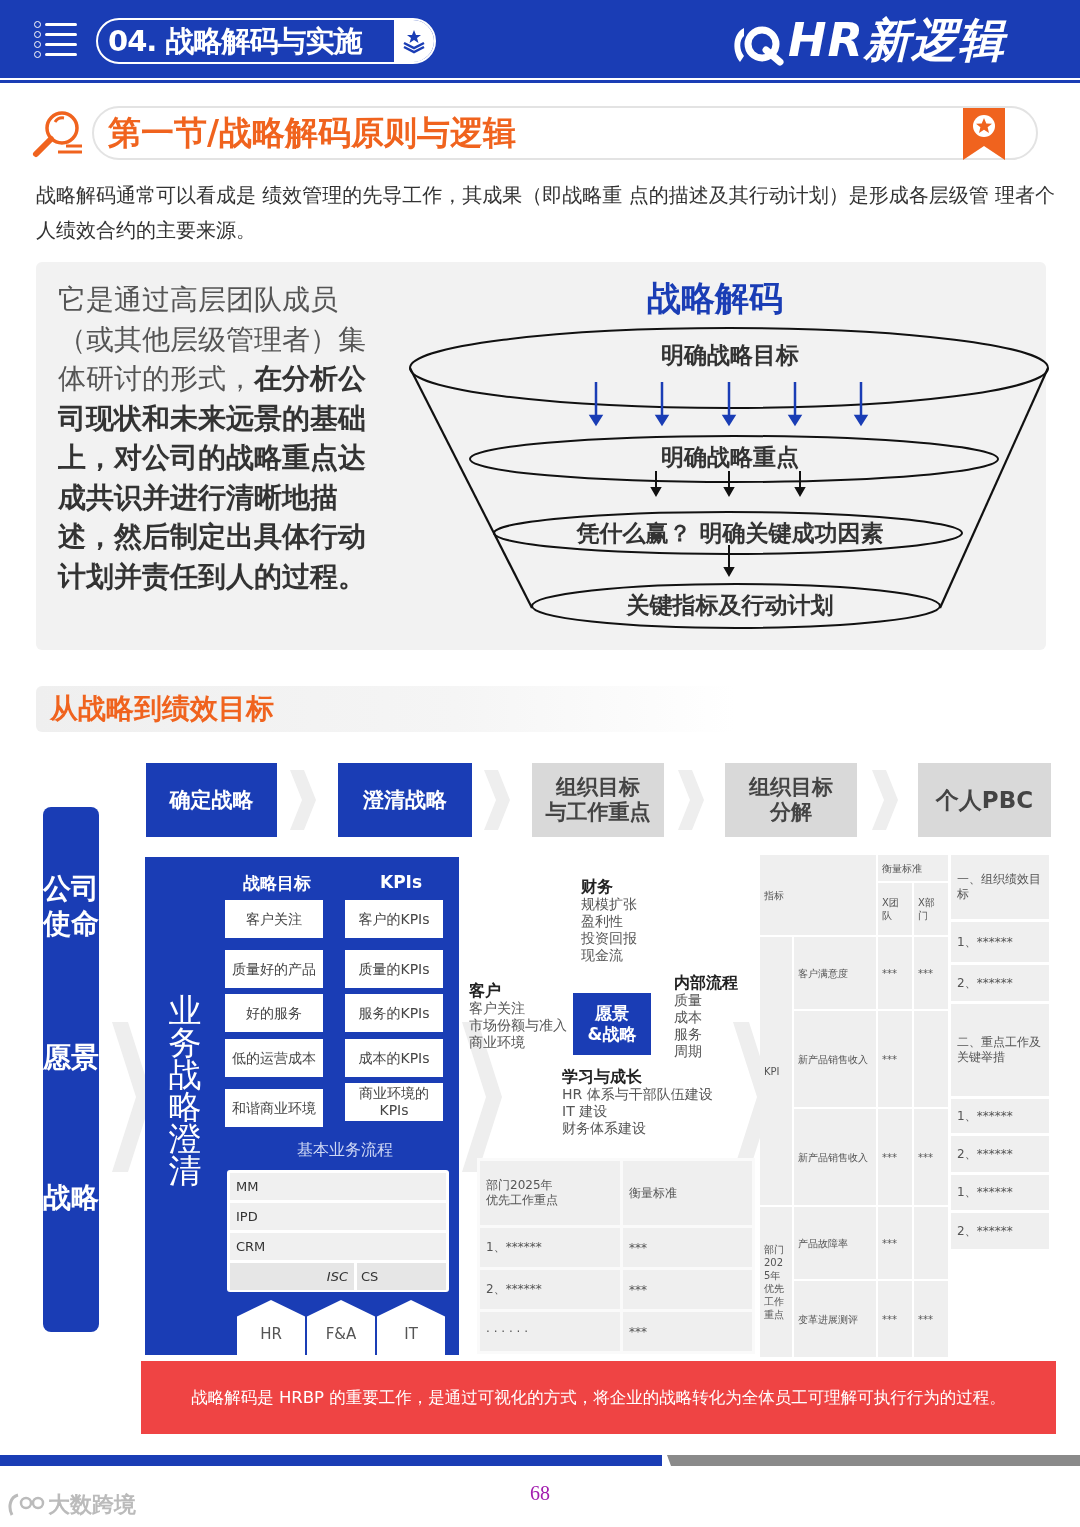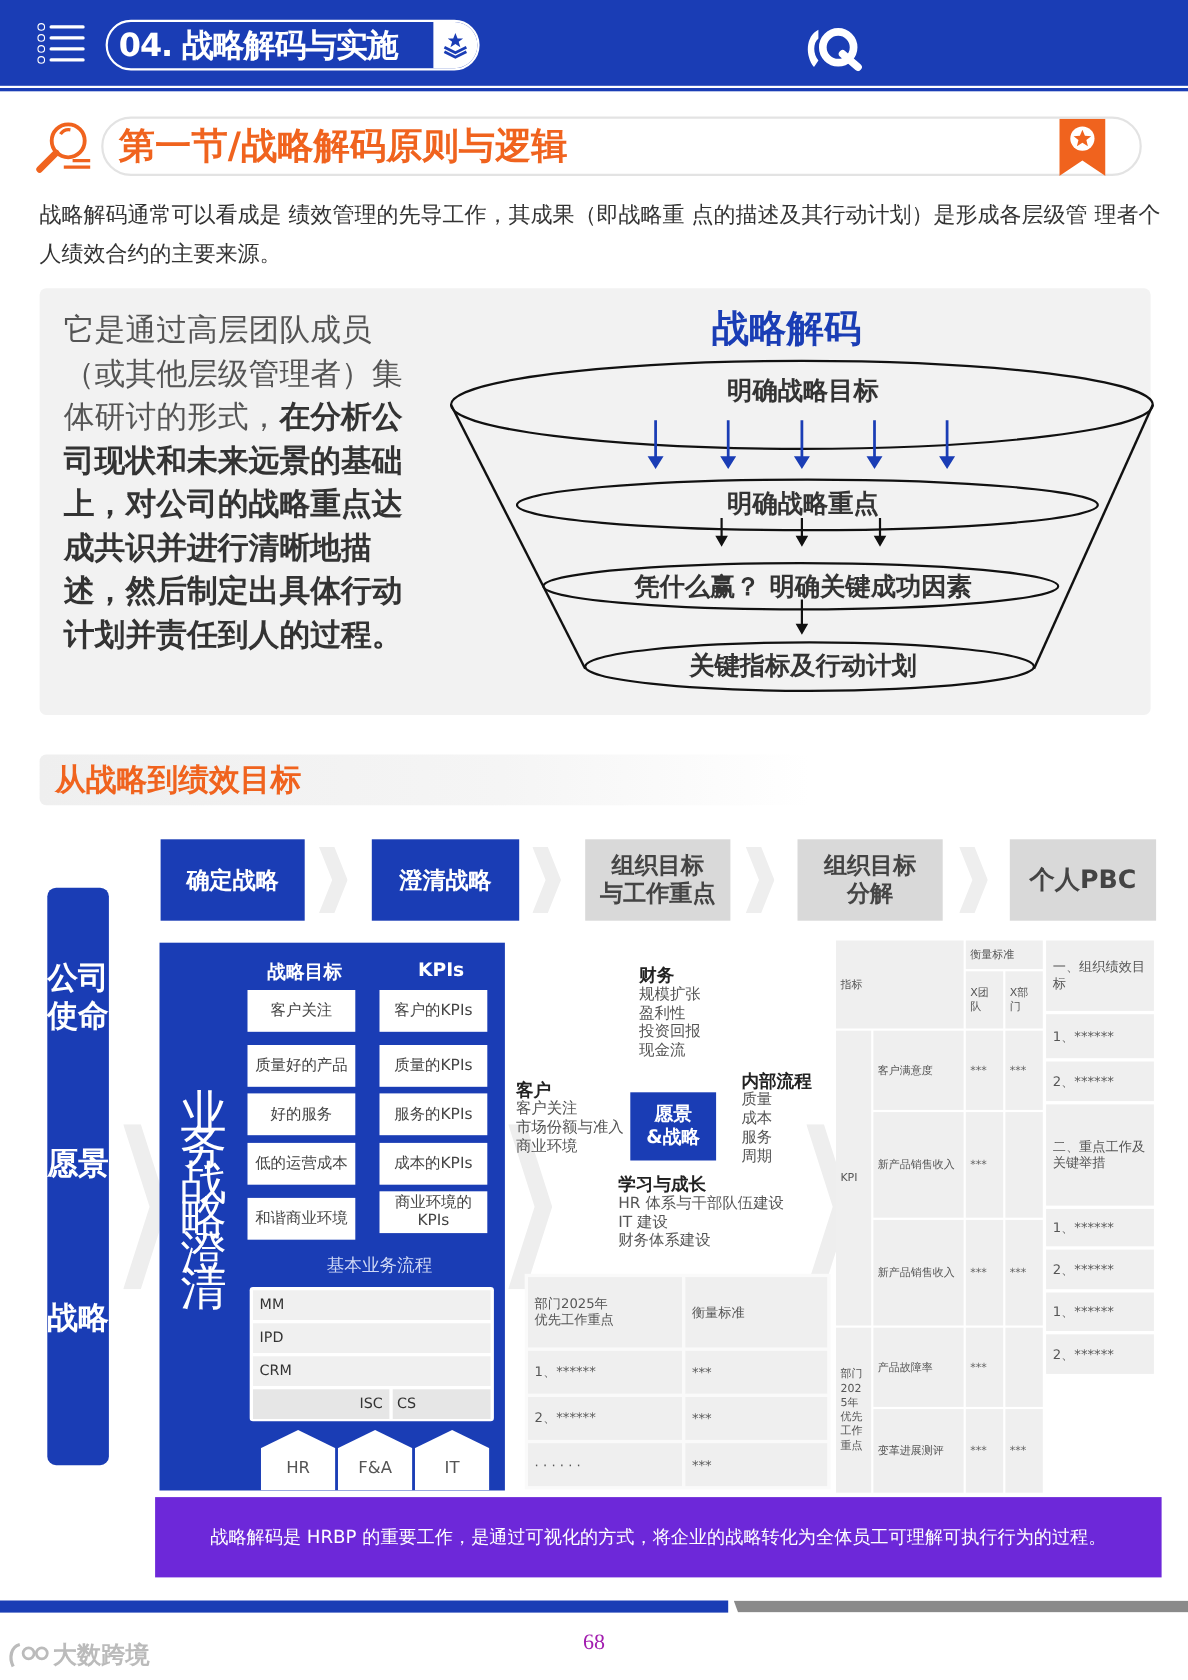--- a/index.html
+++ b/index.html
@@ -47,21 +47,21 @@
   .step.gray { background: #d9d9d9; color: #444; }
   .step-chevron { position: absolute; top: 770px; width: 26px; height: 60px; }
 
   .vision-bar { left: 43px; top: 807px; width: 56px; height: 525px; background: #1a3db5; border-radius: 8px; }
   .vision-text { position: absolute; left: 0; width: 56px; text-align: center; color: #fff; font-size: 28px; font-weight: bold; line-height: 35px; }
 
   .big-chevron { position: absolute; width: 40px; height: 150px; }
 
   
   .biz-panel { left: 145px; top: 857px; width: 314px; height: 498px; background: #1a3db5; }
-  .biz-vert { position: absolute; left: 18px; top: 138px; width: 44px; color: #fff; font-size: 42px; line-height: 32px; text-align: center; }
+  .biz-vert { position: absolute; left: 18px; top: 138px; width: 44px; color: #fff; font-size: 33px; line-height: 32px; text-align: center; }
   .biz-col-head { position: absolute; top: 15px; color: #fff; font-weight: bold; font-size: 17px; text-align: center; }
   .biz-cell { position: absolute; width: 98px; height: 38px; background: #fff; color: #444; font-size: 14px; display: flex; align-items: center; justify-content: center; text-align: center; line-height: 17px; }
   .process-title { position: absolute; left: 80px; top: 283px; width: 240px; text-align: center; color: #cfd8f5; font-size: 16px; }
   .process-box { position: absolute; left: 82px; top: 313px; width: 222px; height: 122px; background: #fff; border-radius: 3px; padding: 3px; }
   .proc-row { height: 27px; margin-bottom: 3px; background: #f0f0f0; font-size: 13px; color: #333; line-height: 27px; padding-left: 6px; }
   .proc-split { display: flex; height: 27px; gap: 3px; }
   .proc-split div { background: #e6e6e6; font-size: 13px; line-height: 27px; color: #333; }
   .support { position: absolute; top: 443px; width: 68px; height: 55px; background: #fff; clip-path: polygon(0 30%, 50% 0, 100% 30%, 100% 100%, 0 100%); display: flex; align-items: flex-end; justify-content: center; padding-bottom: 12px; color: #555; font-size: 15px; }
 
   
@@ -75,21 +75,21 @@
 
   
   .kpi-table { left: 758px; top: 853px; width: 192px; height: 505px; border-collapse: separate; border-spacing: 2px; }
   .kpi-table td { background: #efefef; font-size: 10px; color: #555; padding: 2px 4px; vertical-align: middle; line-height: 13px; }
 
   
   .pbc-list { left: 951px; top: 855px; width: 98px; }
   .pbc-cell { background: #efefef; margin-bottom: 3px; font-size: 12px; color: #555; padding: 0 6px; display: flex; align-items: center; line-height: 15px; }
 
   
-  .conclusion { left: 141px; top: 1361px; width: 915px; height: 73px; background: #6d28d9; color: #fff; font-size: 16.5px; display: flex; align-items: center; justify-content: center; }
+  .conclusion { left: 141px; top: 1361px; width: 915px; height: 73px; background: #ef4444; color: #fff; font-size: 16.5px; display: flex; align-items: center; justify-content: center; }
 
   
   .footer-blue { left: 0; top: 1455px; width: 662px; height: 11px; background: #1a3db5; }
   .footer-gray { left: 667px; top: 1455px; width: 413px; height: 11px; background: #8a8a8a; clip-path: polygon(2px 0, 100% 0, 100% 100%, 4px 100%, 0 0); }
   .page-number { left: 500px; top: 1482px; width: 80px; text-align: center; font-size: 20px; color: #a21caf; font-family: Liberation Serif, serif; }
   .watermark { left: 8px; top: 1490px; font-size: 22px; color: #bbb; font-weight: bold; }
 </style>
 </head>
 <body>
 
@@ -115,21 +115,21 @@
     <path d="M3 15 L13 20 L23 15" stroke="#1a3db5" stroke-width="2.5" fill="none"></path>
     <path d="M3 19 L13 24 L23 19" stroke="#1a3db5" stroke-width="2.5" fill="none"></path>
   </svg>
 </div>
 
 <div class="abs brand">
   <svg class="brand-mark" viewBox="0 0 54 44">
     <path d="M10 40 C2 30, 2 12, 14 6 L14 14 C9 18, 9 28, 14 34 Z" fill="#fff"></path>
     <circle cx="32" cy="22" r="14" fill="none" stroke="#fff" stroke-width="7"></circle>
     <path d="M36 28 L50 40" stroke="#fff" stroke-width="7" stroke-linecap="round"></path>
-  </svg>
+  </svg><span>HR新逻辑</span>
 </div>
 
 <div class="abs search-icon">
   <svg width="60" height="52" viewBox="0 0 60 52">
     <circle cx="32" cy="20" r="15" fill="none" stroke="#f0631e" stroke-width="3.5"></circle>
     <path d="M25 14 A9 9 0 0 1 34 10" stroke="#f0631e" stroke-width="3" fill="none"></path>
     <path d="M21 31 L6 46" stroke="#f0631e" stroke-width="6" stroke-linecap="round"></path>
     <path d="M28 44 L52 44" stroke="#f0631e" stroke-width="3"></path>
     <path d="M36 38 L52 38" stroke="#f0631e" stroke-width="3"></path>
   </svg>
@@ -257,21 +257,21 @@
   <div class="biz-cell" style="left:200px;top:182px;">成本的KPIs</div>
   <div class="biz-cell" style="left:80px;top:232px;">和谐商业环境</div>
   <div class="biz-cell" style="left:200px;top:226px;padding:0 8px;">商业环境的KPIs</div>
 
   <div class="process-title">基本业务流程</div>
   <div class="process-box">
     <div class="proc-row">MM</div>
     <div class="proc-row">IPD</div>
     <div class="proc-row">CRM</div>
     <div class="proc-split">
-      <div style="width:124px;text-align:right;padding-right:6px;">ISC</div>
+      <div style="width:124px;text-align:right;padding-right:6px;font-style:italic;">ISC</div>
       <div style="flex:1;padding-left:4px;">CS</div>
     </div>
   </div>
 
   <div class="support" style="left:92px;">
       <span>HR</span>
     </div>
   <div class="support" style="left:162px;">
       <span>F&amp;A</span>
     </div>

